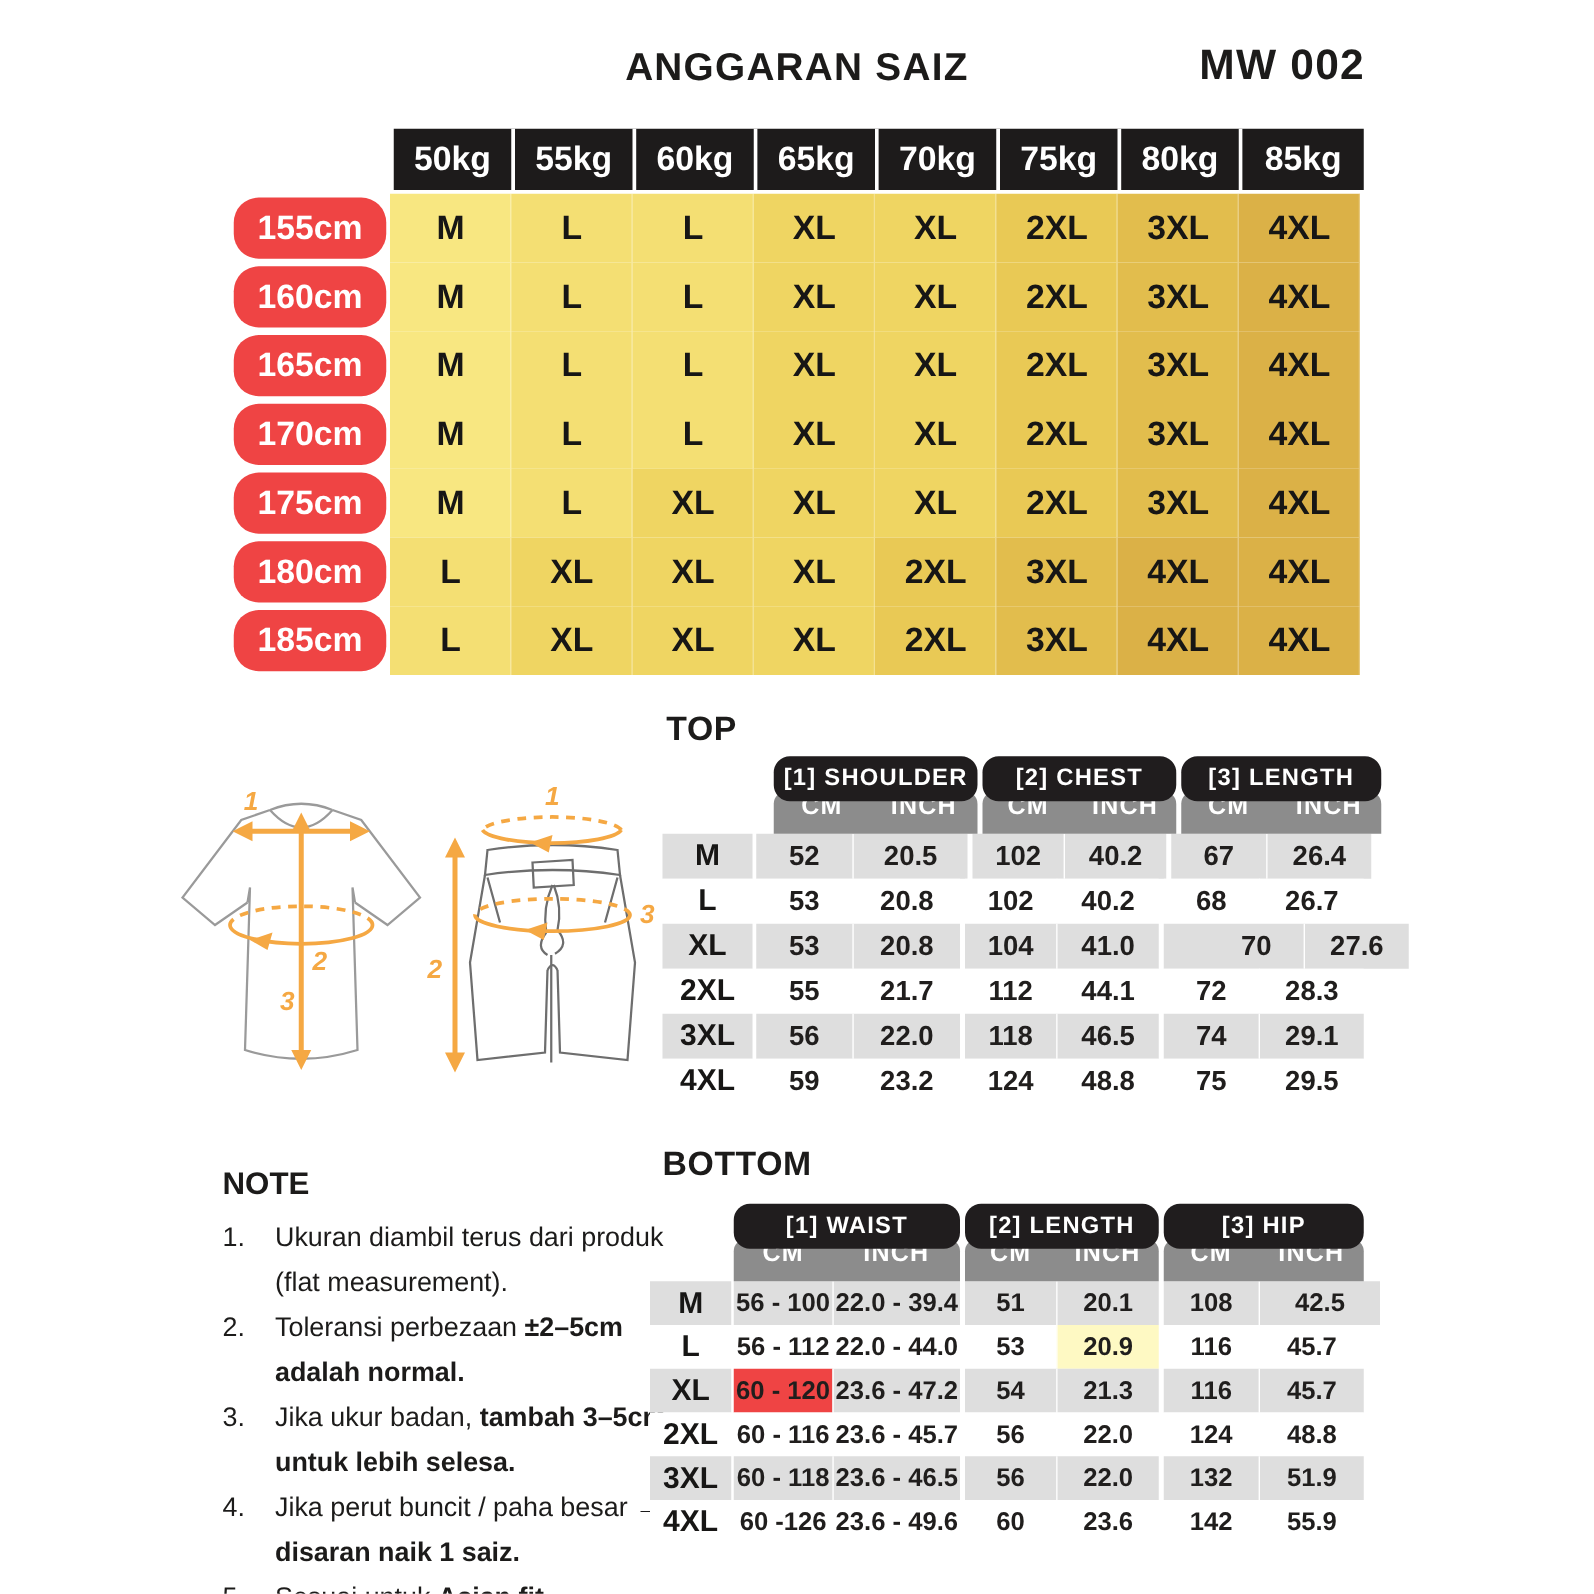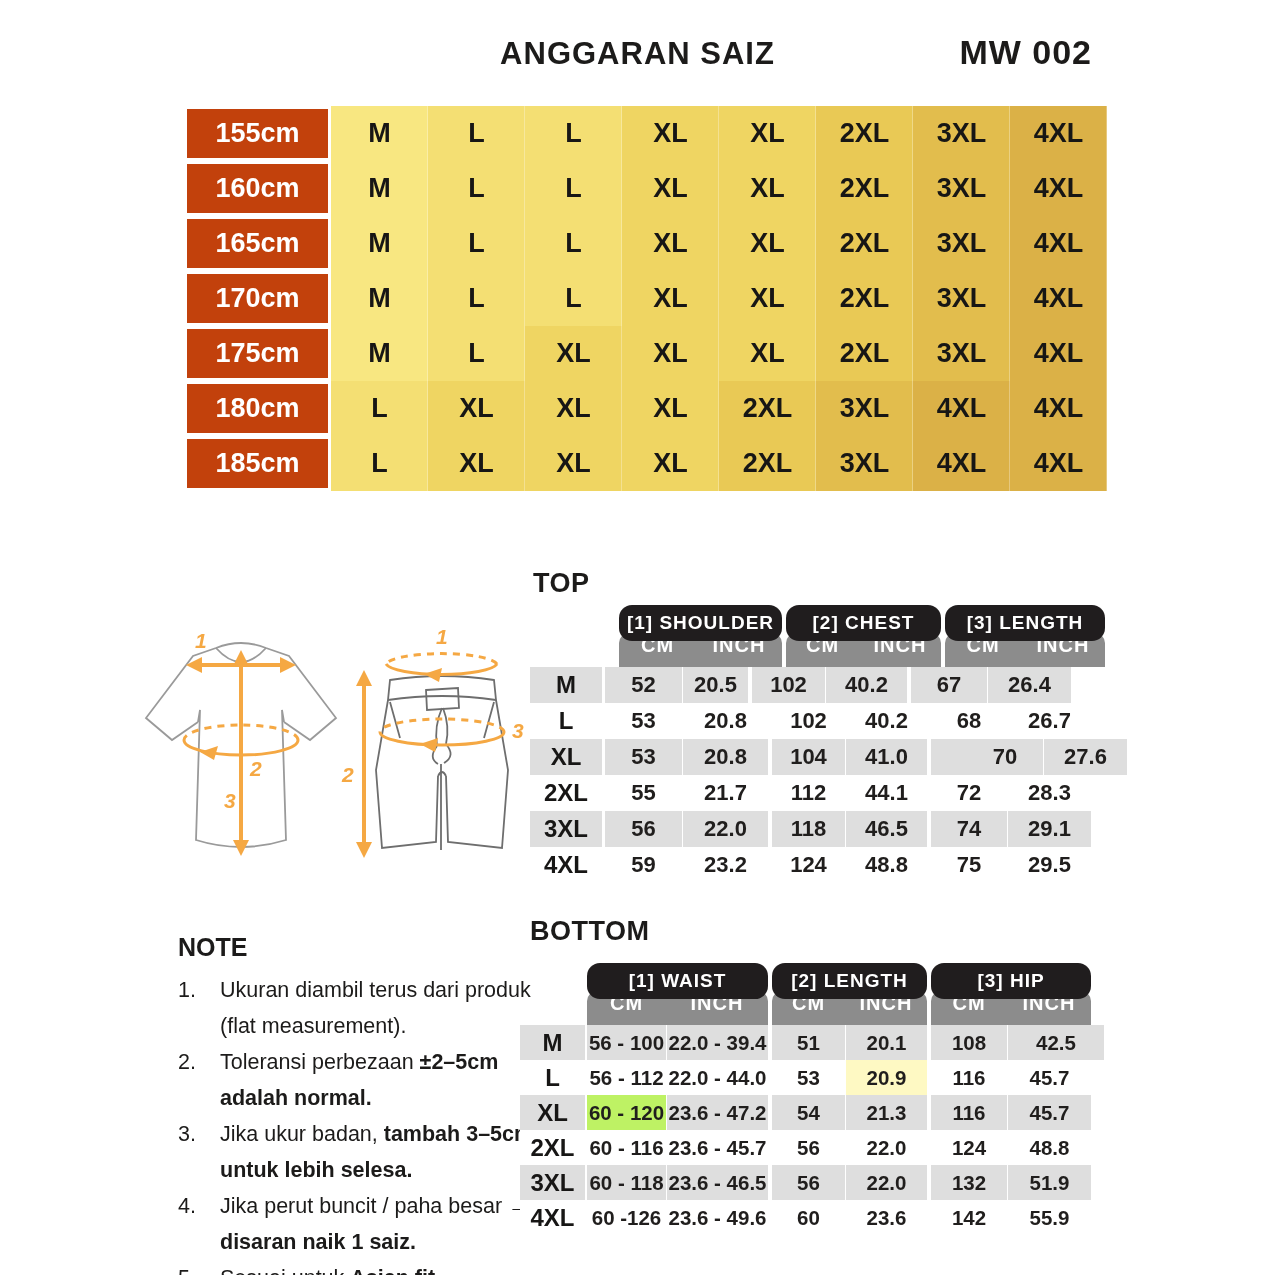--- a/index.html
+++ b/index.html
@@ -11,22 +11,22 @@
   .code{top:33px;right:183px;font-size:34px;font-weight:bold;letter-spacing:1px;}
 
   
   .matrix{left:187px;top:103px;}
   .mx-header{display:flex;margin-left:128px;}
   .mx-h-cell{width:97px;height:49px;box-sizing:border-box;border-right:3px solid #fff;background:#1d1b1b;color:#fff;
     font-size:27px;font-weight:bold;display:flex;align-items:center;justify-content:center;}
   .mx-h-cell:last-child{border-right:none;}
   .mx-body{margin-top:3px;}
   .mx-row{display:flex;height:55px;}
-  .mx-label{width:141px;margin:3px 3px 3px 0;background:#c2410c;color:#fff;font-size:27px;font-weight:bold;
-    display:flex;align-items:center;justify-content:center;}
+  .mx-label{width:122px;margin:3px 3px 3px 0;background:#ef4444;color:#fff;font-size:27px;font-weight:bold;
+    display:flex;align-items:center;justify-content:center;border-radius:20px;}
   .mx-cell{width:97px;display:flex;align-items:center;justify-content:center;font-size:27px;font-weight:bold;color:#171615;
     box-shadow:inset -1px 0 0 rgba(255,255,255,0.30);}
 
   
   .sec-heading{font-size:27px;font-weight:bold;letter-spacing:0.5px;}
   .top-heading{left:533px;top:568px;}
   .bottom-heading{left:530px;top:916px;}
   .meas-table{display:block;}
   .top-table{left:530px;top:605px;}
   .bottom-table{left:520px;top:963px;}
@@ -53,20 +53,30 @@
   
   .diagrams{left:138px;top:618px;}
 </style>
 </head>
 <body>
 
 <div class="abs title">ANGGARAN SAIZ</div>
 <div class="abs code">MW 002</div>
 
 <div class="abs matrix">
+  <div class="mx-header">
+      <div class="mx-h-cell">50kg</div>
+      <div class="mx-h-cell">55kg</div>
+      <div class="mx-h-cell">60kg</div>
+      <div class="mx-h-cell">65kg</div>
+      <div class="mx-h-cell">70kg</div>
+      <div class="mx-h-cell">75kg</div>
+      <div class="mx-h-cell">80kg</div>
+      <div class="mx-h-cell">85kg</div>
+    </div>
   <div class="mx-body">
       <div class="mx-row">
         <div class="mx-label">155cm</div>
         <div class="mx-cell" style="background: rgb(248, 231, 129);">M</div>
         <div class="mx-cell" style="background: rgb(244, 223, 115);">L</div>
         <div class="mx-cell" style="background: rgb(244, 223, 115);">L</div>
         <div class="mx-cell" style="background: rgb(239, 213, 98);">XL</div>
         <div class="mx-cell" style="background: rgb(239, 213, 98);">XL</div>
         <div class="mx-cell" style="background: rgb(233, 201, 85);">2XL</div>
         <div class="mx-cell" style="background: rgb(226, 189, 77);">3XL</div>
@@ -217,21 +227,21 @@
         <div class="band">
           <div class="band-cell" style="width: 76px;">CM</div>
           <div class="band-cell" style="width: 84px;">INCH</div>
         </div>
       </div>
     </div>
     <div class="meas-row" style="height: 36px;">
       <div class="meas-label" style="width: 72px; margin-right: 3px; background: rgb(222, 222, 222);">M</div>
       <div class="cell-group" style="margin-right: 4px;">
         <div class="val-cell" style="width: 77px; background: rgb(222, 222, 222); font-size: 22px;">52</div>
-        <div class="val-cell" style="width: 66px; background: rgb(222, 222, 222); font-size: 22px;">20.5</div>
+        <div class="val-cell" style="width: 92px; background: rgb(222, 222, 222); font-size: 22px;">20.5</div>
       </div>
       <div class="cell-group" style="margin-right: 4px;">
         <div class="val-cell" style="width: 73px; background: rgb(222, 222, 222); font-size: 22px;">102</div>
         <div class="val-cell" style="width: 82px; background: rgb(222, 222, 222); font-size: 22px;">40.2</div>
       </div>
       <div class="cell-group">
         <div class="val-cell" style="width: 76px; background: rgb(222, 222, 222); font-size: 22px;">67</div>
         <div class="val-cell" style="width: 84px; background: rgb(222, 222, 222); font-size: 22px;">26.4</div>
       </div>
     </div>
@@ -389,21 +399,21 @@
         <div class="val-cell" style="width: 82px; background: #fef9c3; font-size: 20.5px;">20.9</div>
       </div>
       <div class="cell-group">
         <div class="val-cell" style="width: 76px; background: rgb(255, 255, 255); font-size: 20.5px;">116</div>
         <div class="val-cell" style="width: 84px; background: rgb(255, 255, 255); font-size: 20.5px;">45.7</div>
       </div>
     </div>
     <div class="meas-row" style="height: 35px;">
       <div class="meas-label" style="width: 65px; margin-right: 2px; background: rgb(222, 222, 222);">XL</div>
       <div class="cell-group" style="margin-right: 4px;">
-        <div class="val-cell" style="width: 79px; background: #bef264; font-size: 20.5px;">60 - 120</div>
+        <div class="val-cell" style="width: 79px; background: #ef4444; font-size: 20.5px;">60 - 120</div>
         <div class="val-cell" style="width: 102px; background: rgb(222, 222, 222); font-size: 20.5px;">23.6 - 47.2</div>
       </div>
       <div class="cell-group" style="margin-right: 4px;">
         <div class="val-cell" style="width: 73px; background: rgb(222, 222, 222); font-size: 20.5px;">54</div>
         <div class="val-cell" style="width: 82px; background: rgb(222, 222, 222); font-size: 20.5px;">21.3</div>
       </div>
       <div class="cell-group">
         <div class="val-cell" style="width: 76px; background: rgb(222, 222, 222); font-size: 20.5px;">116</div>
         <div class="val-cell" style="width: 84px; background: rgb(222, 222, 222); font-size: 20.5px;">45.7</div>
       </div>

